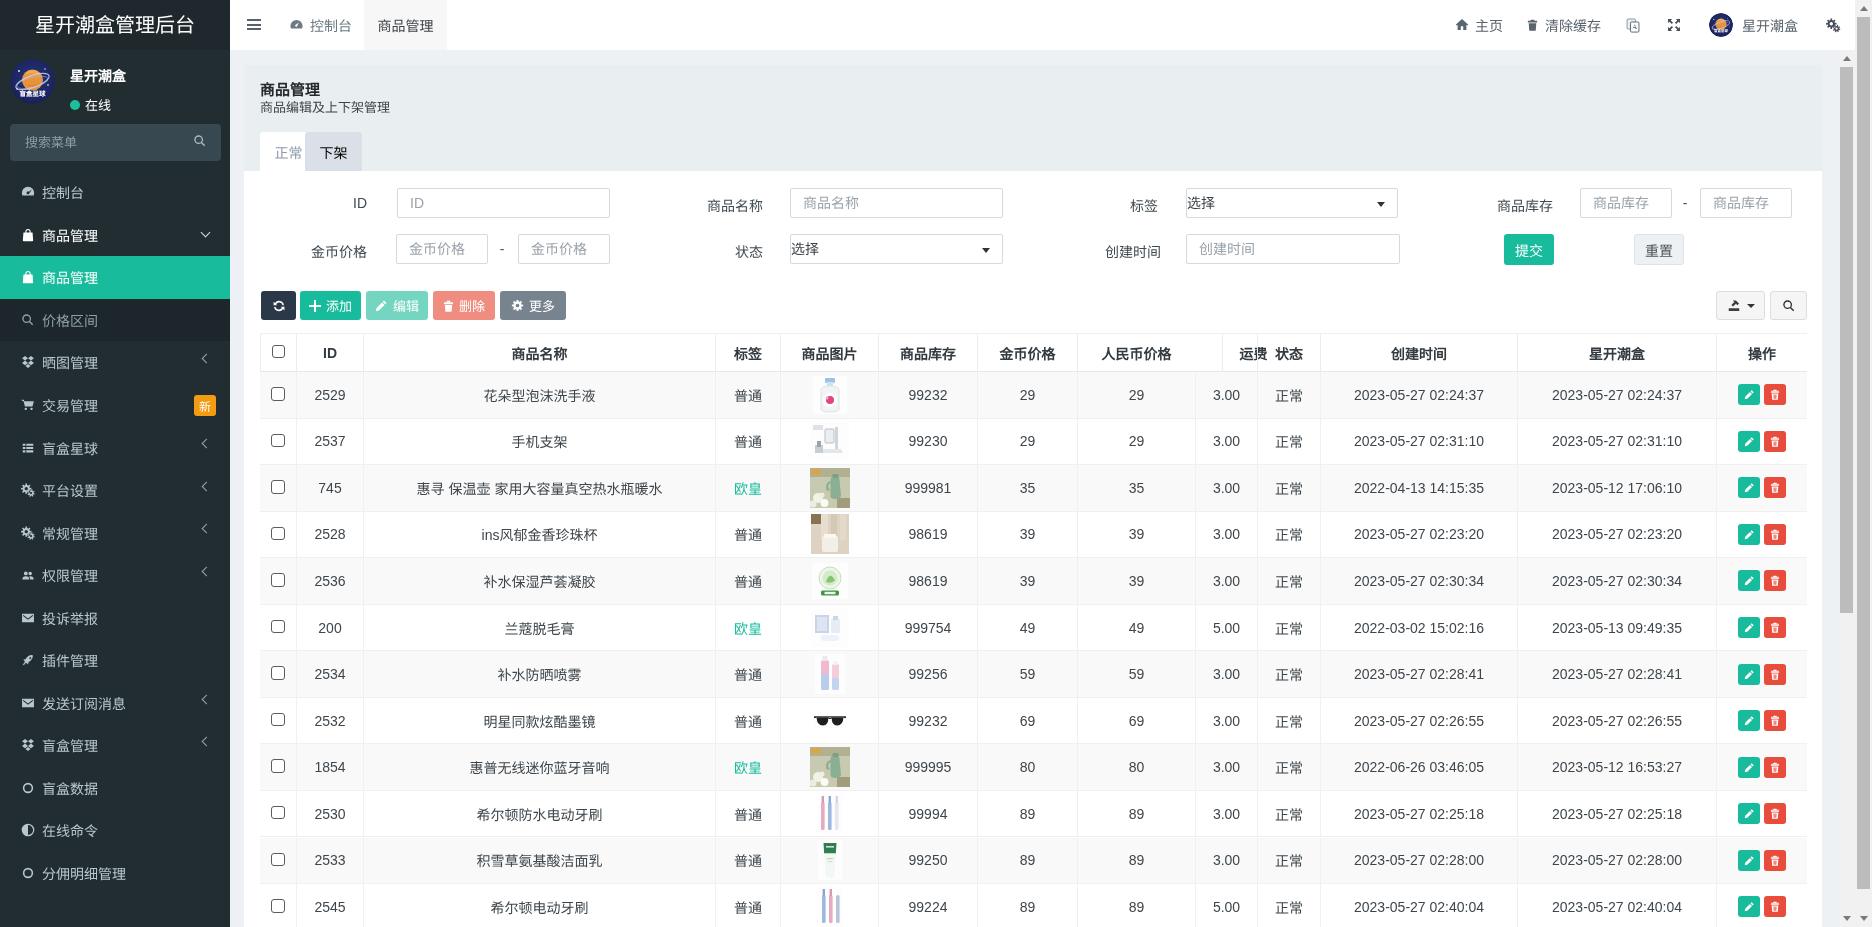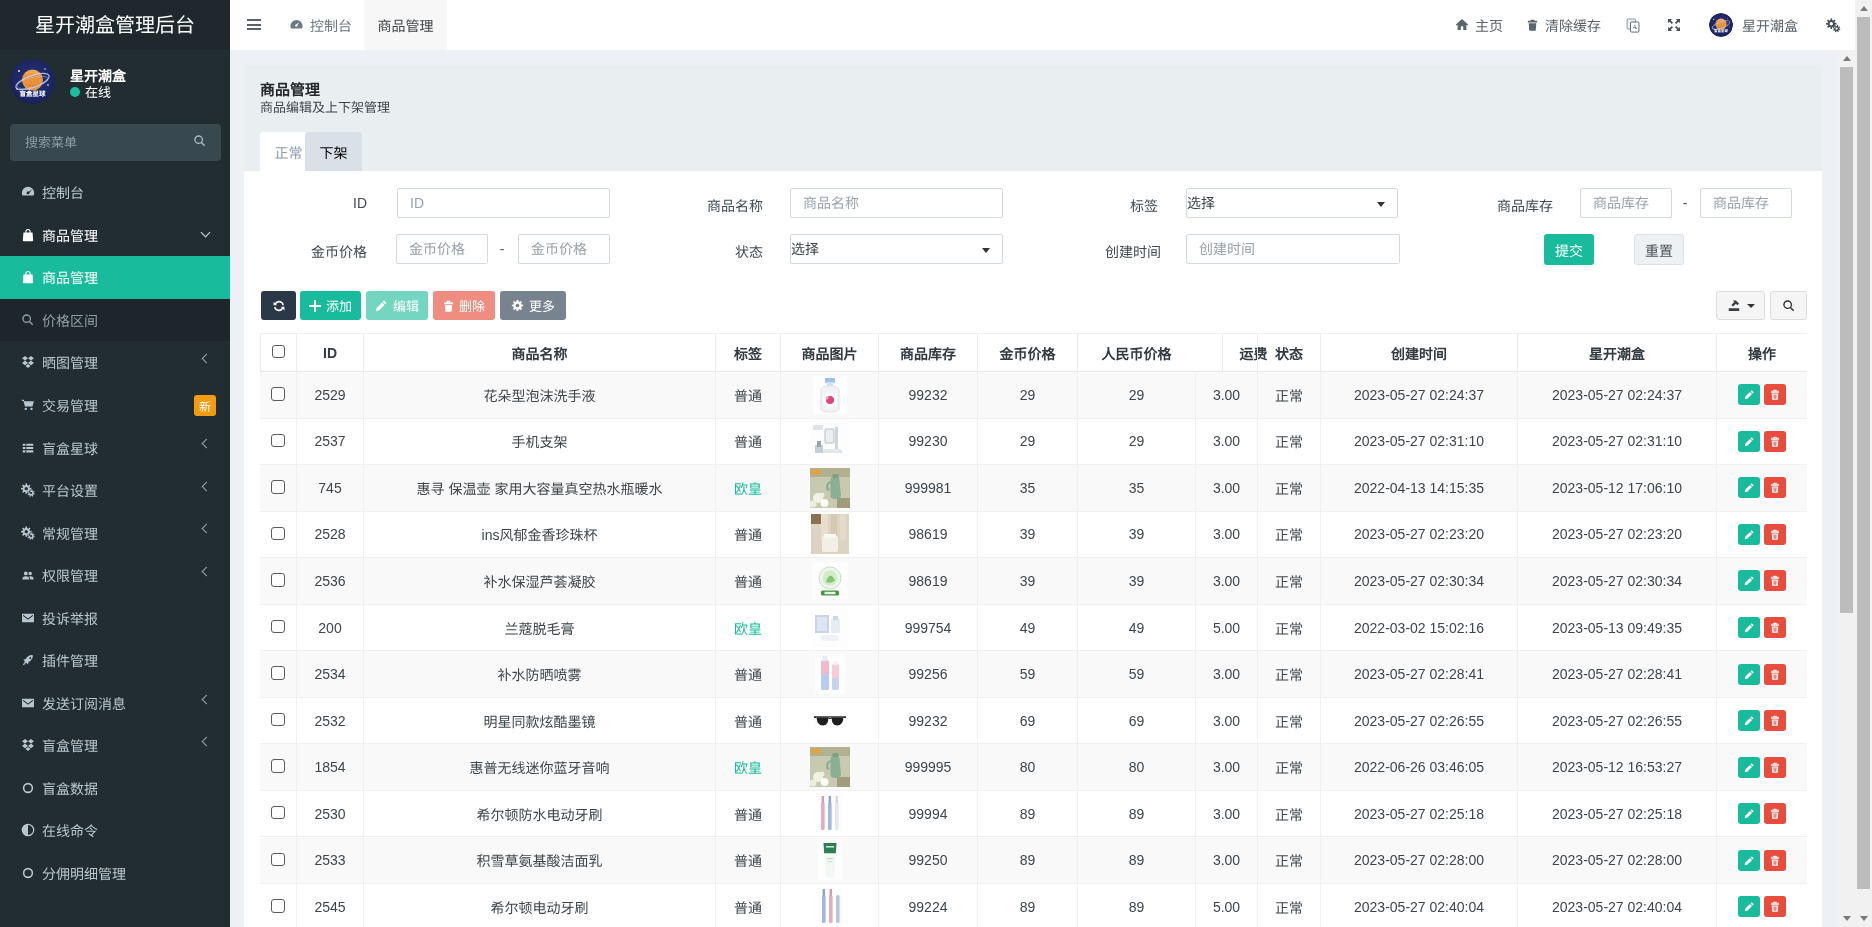--- a/index.html
+++ b/index.html
@@ -6,21 +6,21 @@
 * { margin:0; padding:0; box-sizing:border-box; }
 html,body { width:1872px; height:927px; overflow:hidden; font-family:"Liberation Sans",sans-serif; }
 body { position:relative; background:#edf1f5; }
 
 
 #sidebar { position:absolute; left:0; top:0; width:230px; height:927px; background:#222d32; z-index:5; }
 #logo { position:absolute; left:0; top:0; width:230px; height:50px; background:#1e282d; color:#fff; font-size:20px; line-height:50px; text-align:center; white-space:nowrap; }
 #upanel { position:absolute; left:0; top:50px; width:230px; height:70px; }
 #uavatar { position:absolute; left:10px; top:9px; width:45px; height:45px; border-radius:50%; overflow:hidden; }
 #uname { position:absolute; left:70px; top:15px; color:#fff; font-size:14px; font-weight:bold; }
-#ustat { position:absolute; left:70px; top:32px; color:#fff; font-size:13px; }
+#ustat { position:absolute; left:70px; top:45px; color:#fff; font-size:13px; }
 #ustat .dot { display:inline-block; width:10px; height:10px; border-radius:50%; background:#1cbf9c; margin-right:5px; }
 #msearch { position:absolute; left:10px; top:124px; width:211px; height:37px; background:#374850; border-radius:4px; color:#8e9da5; font-size:13px; line-height:37px; padding-left:15px; }
 #msearch .mag { position:absolute; right:14px; top:10px; }
 #menu { position:absolute; left:0; top:171px; width:230px; }
 .mitem { position:relative; height:42.55px; color:#b8c7ce; font-size:14px; display:flex; align-items:center; padding-left:21px; }
 .mitem .mi { width:14px; height:14px; flex:0 0 14px; }
 .mitem .mlabel { margin-left:7px; }
 .mitem.sub { background:#1c262b; color:#8f9fa6; }
 .mitem.active { background:#18bc9c; color:#fff; }
 .mitem.open { color:#fff; }
@@ -275,21 +275,21 @@
   <input class="fin" style="position: absolute; left: 1700px; top: 188px; width: 92px; height: 30px;" placeholder="商品库存">
 
   <div class="flabel" style="position:absolute;left:287px;top:241px;width:80px;text-align:right;">金币价格</div>
   <input class="fin" style="position: absolute; left: 396px; top: 234px; width: 92px; height: 30px;" placeholder="金币价格">
   <div class="flabel" style="position:absolute;left:497px;top:241px;width:10px;text-align:center;color:#555;">-</div>
   <input class="fin" style="position: absolute; left: 518px; top: 234px; width: 92px; height: 30px;" placeholder="金币价格">
   <div class="flabel" style="position:absolute;left:683px;top:241px;width:80px;text-align:right;">状态</div>
   <div class="fsel" style="position:absolute;left:790px;top:234px;width:213px;height:30px;">选择<span class="selcaret"></span></div>
   <div class="flabel" style="position:absolute;left:1081px;top:241px;width:80px;text-align:right;">创建时间</div>
   <input class="fin" style="position: absolute; left: 1186px; top: 234px; width: 214px; height: 30px;" placeholder="创建时间">
-  <div class="btn btn-green" style="position:absolute;left:1544px;top:234px;width:50px;height:31px;">提交</div>
+  <div class="btn btn-green" style="position:absolute;left:1504px;top:234px;width:50px;height:31px;">提交</div>
   <div class="btn btn-plain" style="position:absolute;left:1634px;top:234px;width:50px;height:31px;">重置</div>
 </div>
 
 <style>
 .fin { border:1px solid #d3dae0; border-radius:2px; padding:0 12px; font-size:14px; color:#333; outline:none; font-family:"Liberation Sans",sans-serif; }
 .fin::placeholder { color:#9aa3ab; opacity:1; }
 .fsel { border:1px solid #d3dae0; border-radius:2px; background:#fff; color:#3c4449; line-height:28px; position:relative; }
 .selcaret { position:absolute; right:12px; top:13px; width:0; height:0; border-left:4.5px solid transparent; border-right:4.5px solid transparent; border-top:5px solid #333; }
 .btn { display:flex; align-items:center; justify-content:center; border-radius:3px; font-size:14px; color:#fff; }
 .btn-green { background:#18bc9c; }

